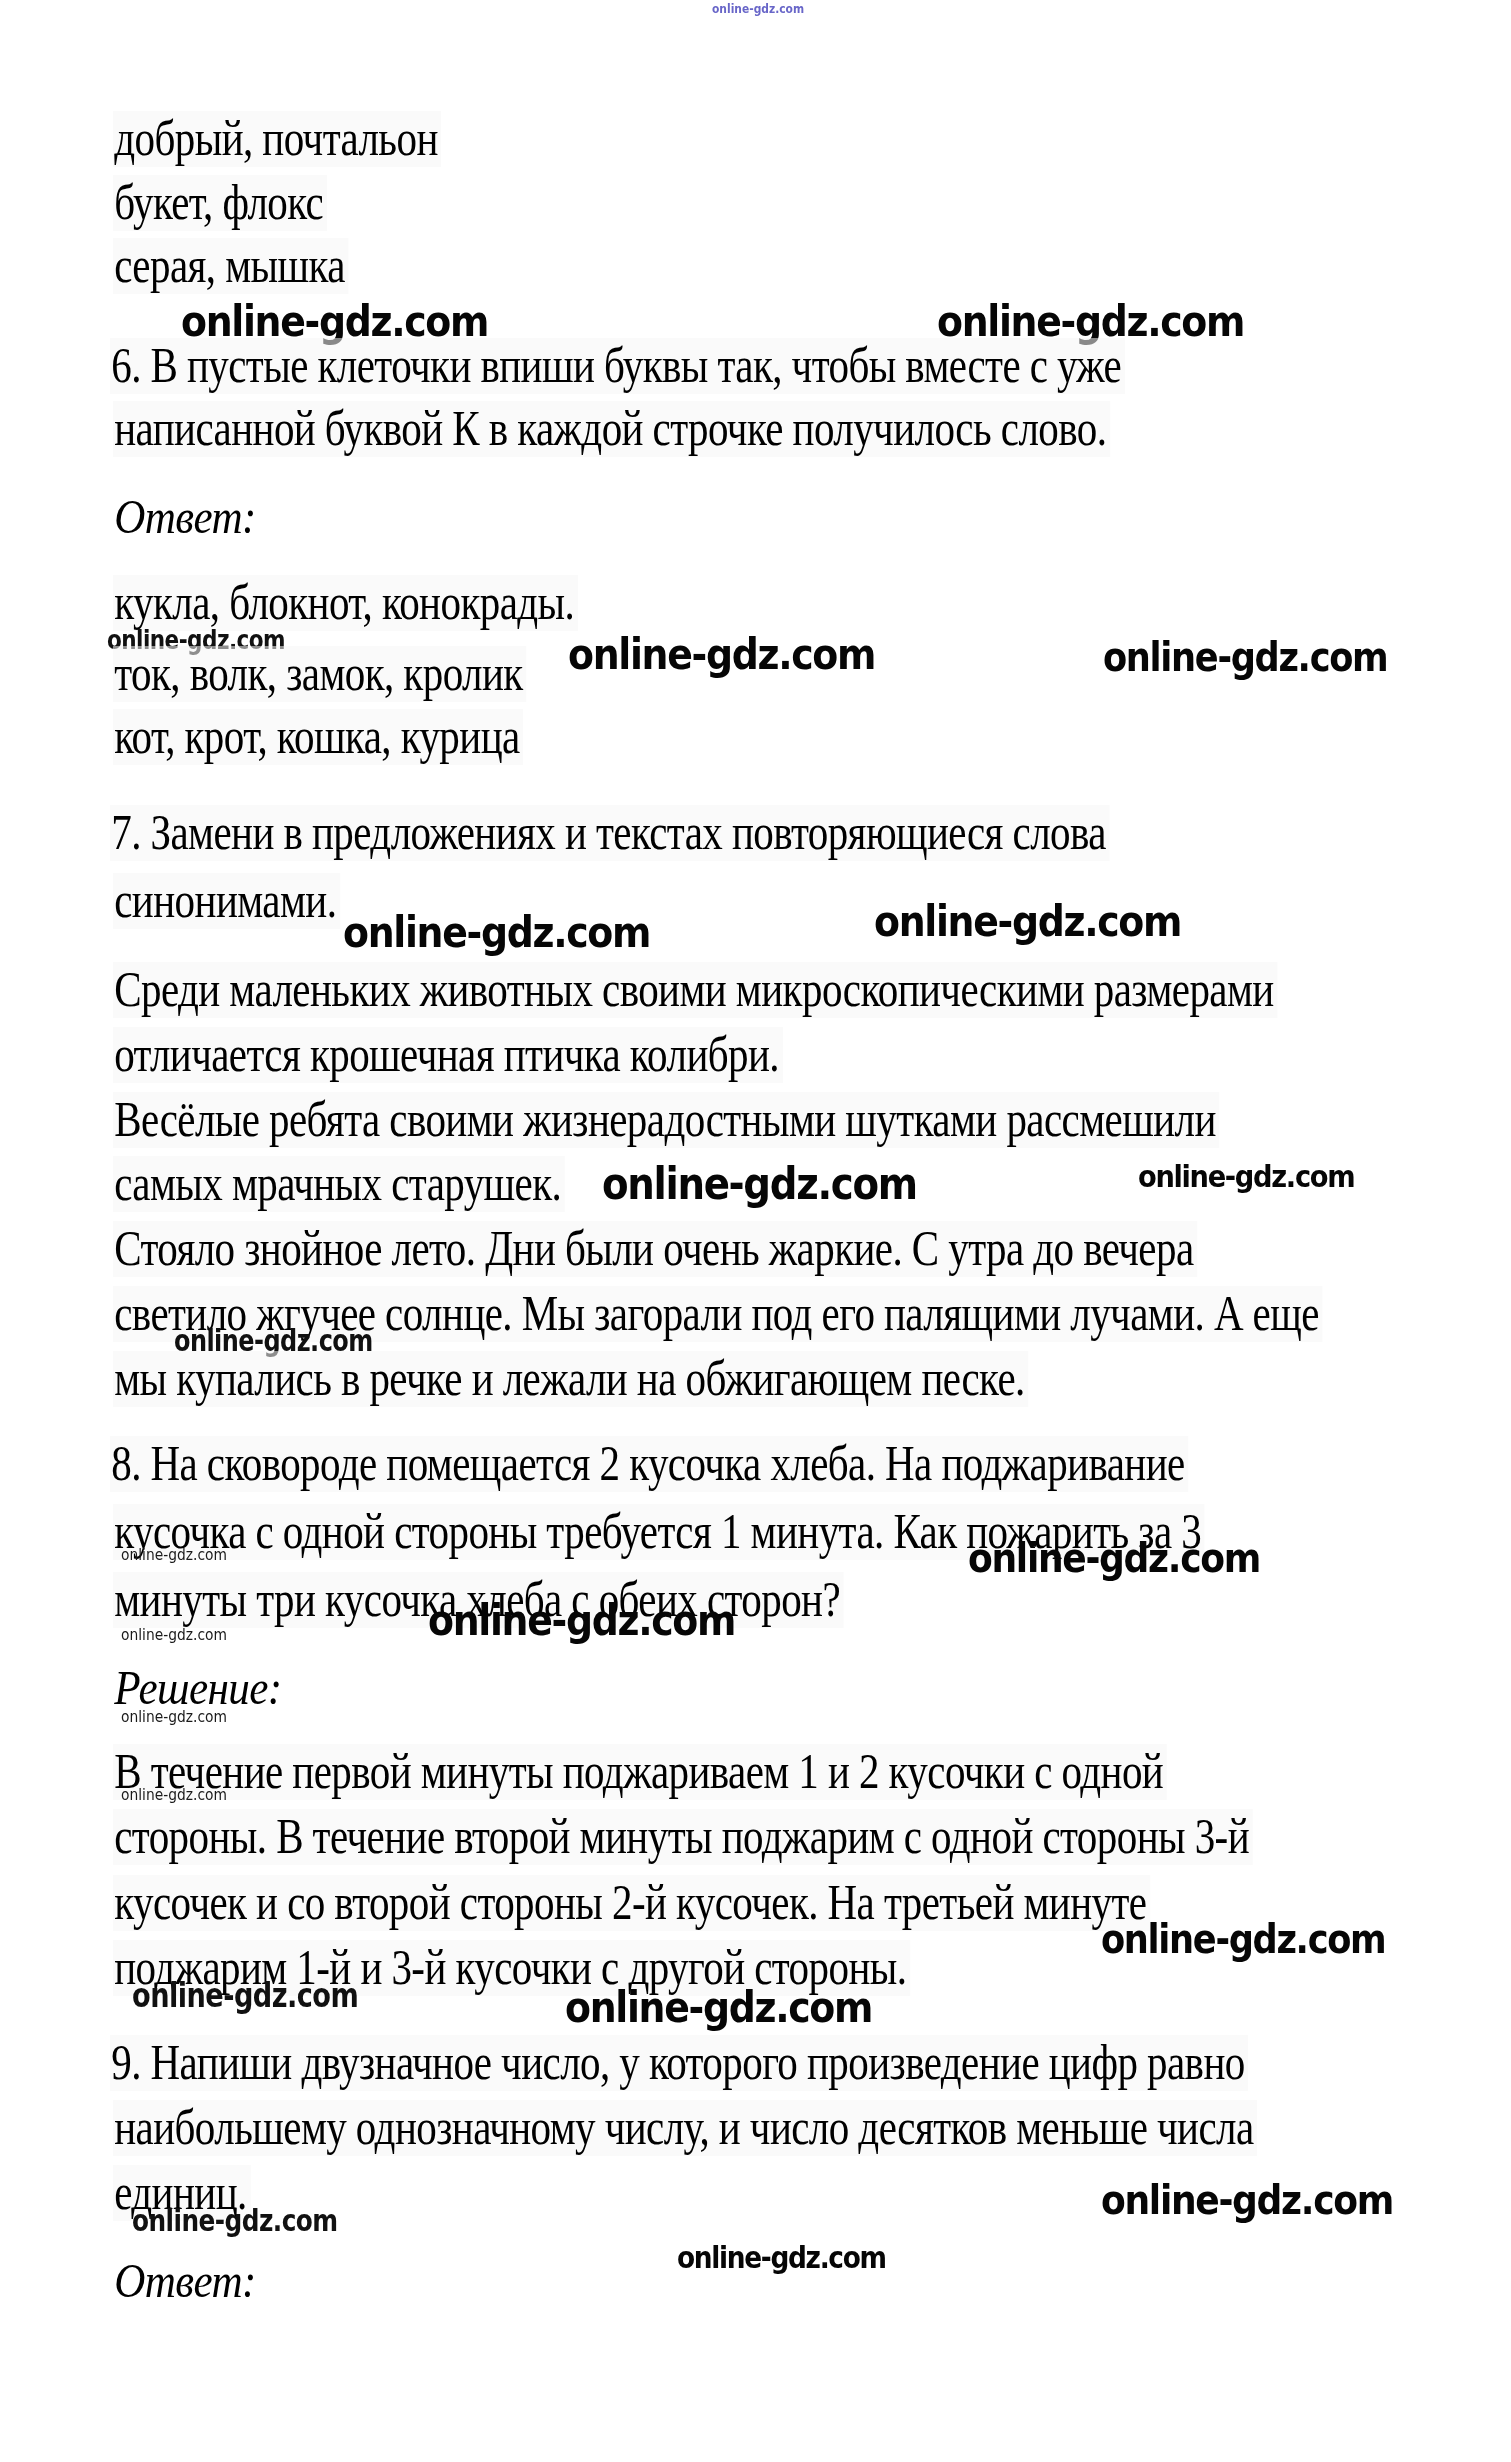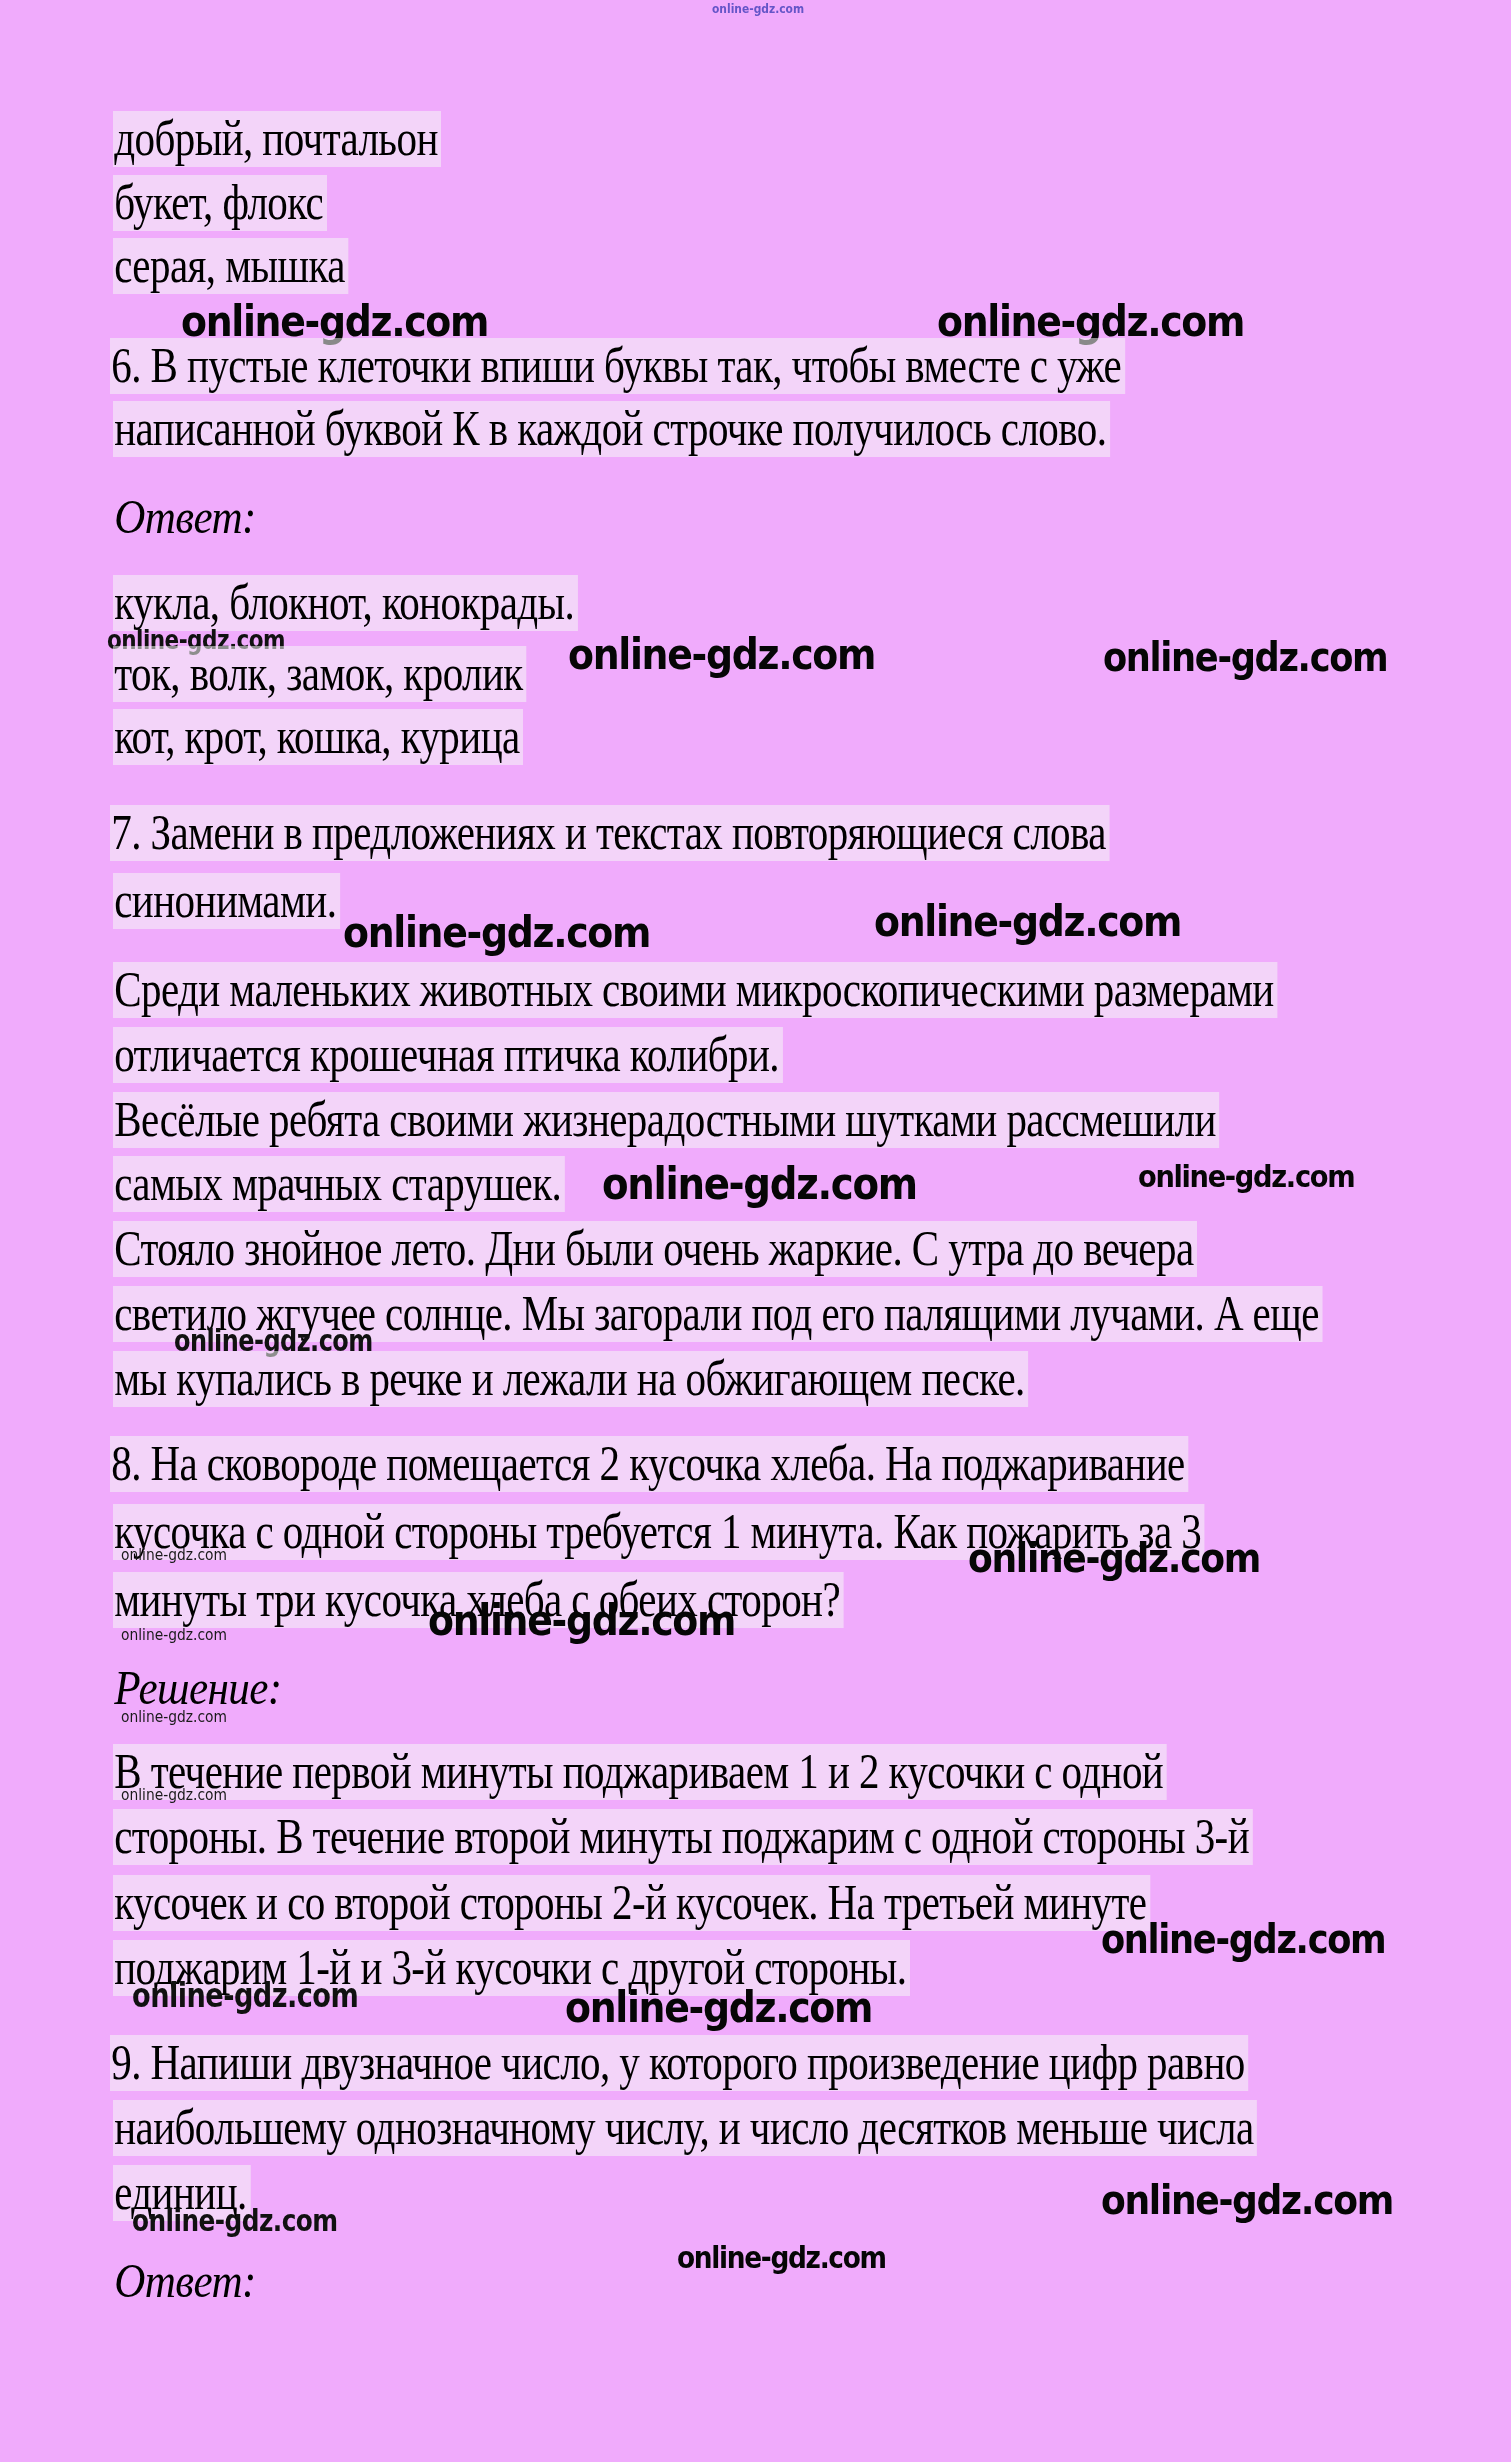--- a/index.html
+++ b/index.html
@@ -1,20 +1,20 @@
 <!DOCTYPE html>
 <html style="font-size:12px"><head>
 <meta charset="utf-8">
 <style>
   html, body { margin: 0; padding: 0; background: #e8e8e8; }
   .page {
     position: relative;
     width: 1512px;
     height: 2462px;
-    background: #f0abfc;
+    background: #ffffff;
     overflow: hidden;
     font-family: "Liberation Serif", serif;
   }
   
   .line {
     position: absolute;
     white-space: nowrap;
     color: #000;
     font-family: "Liberation Serif", serif;
     font-size: 50px;

